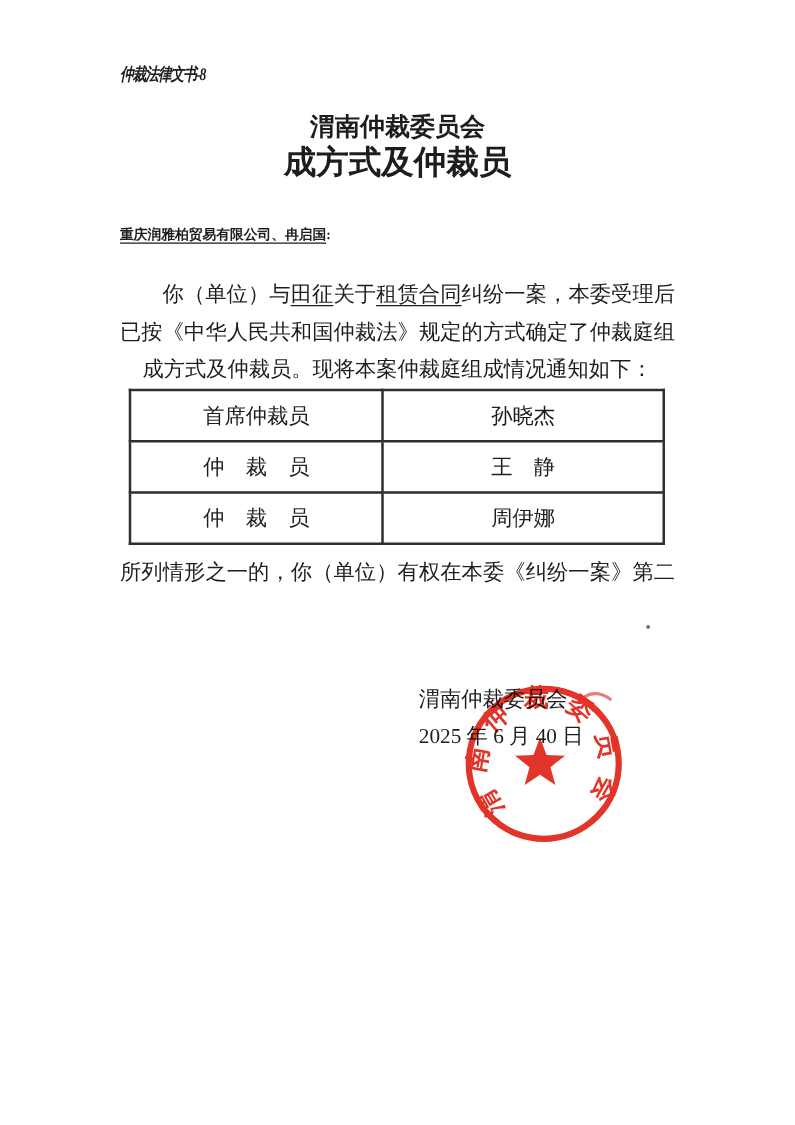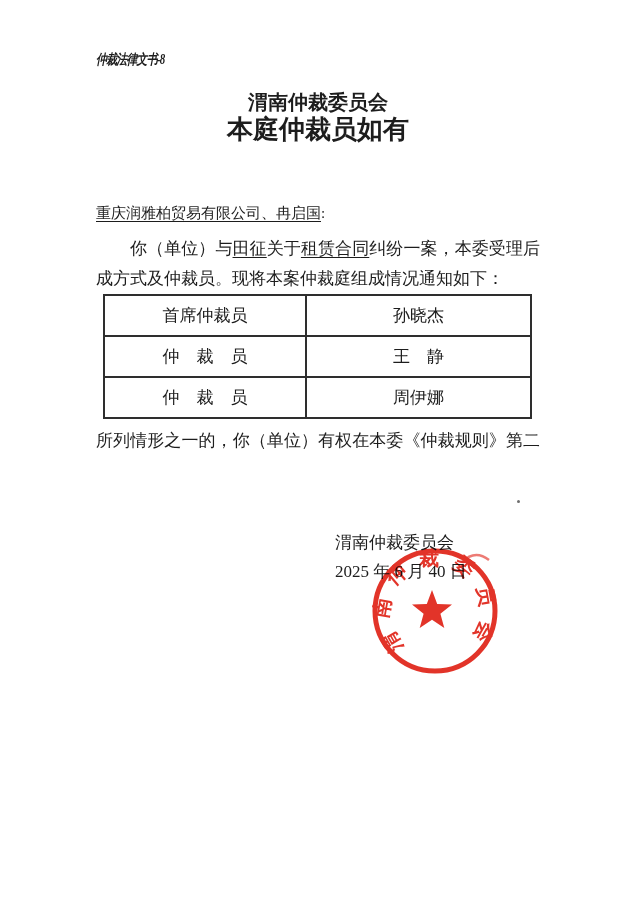--- a/index.html
+++ b/index.html
@@ -37,32 +37,33 @@
     font-weight: bold;
     line-height: 24px;
   }
   .doc-title {
     text-align: center;
     font-size: 26px;
     font-weight: bold;
     line-height: 32px;
   }
   .addressee {
-    margin-top: 54px;
-    font-size: 15px;
+    margin-top: 29px;
+    font-size: 11px;
     line-height: 26px;
     white-space: nowrap;
+    font-weight: bold;
   }
   .u { text-decoration: underline; text-underline-offset: 3px; }
-  .paras-1 { margin-top: 8px; }
+  .paras-1 { margin-top: 20px; }
   .paras-2 { margin-top: 7px; }
   .line {
     font-size: 17px;
     line-height: 30px;
-    text-align: left;
+    text-align: center;
     white-space: nowrap;
   }
   .line.stretch {
     text-align: justify;
     text-align-last: justify;
     white-space: normal;
   }
   .line.indent { text-indent: 34px; }
   table.tribunal {
     border-collapse: collapse;
@@ -114,28 +115,29 @@
   }
 </style>
 </head>
 <body>
 
 <div class="doc-label">仲裁法律文书-8</div>
 
 <div class="content">
   <div class="header-block">
     <div class="org-title">渭南仲裁委员会</div>
-    <div class="doc-title">本庭仲裁员如有</div>
+    <div class="doc-title">成方式及仲裁员</div>
   </div>
 
   <div class="addressee"><span class="u">重庆润雅柏贸易有限公司、冉启国</span><span>:</span></div>
 
   <div class="paras-1">
       <div class="para">
         <div class="line indent stretch"><span>你（单位）与</span><span class="u">田征</span><span>关于</span><span class="u">租赁合同</span><span>纠纷一案，本委受理后</span></div>
+        <div class="line stretch"><span>已按《中华人民共和国仲裁法》规定的方式确定了仲裁庭组</span></div>
         <div class="line"><span>成方式及仲裁员。现将本案仲裁庭组成情况通知如下：</span></div>
       </div>
     </div>
 
   <table class="tribunal">
     <tbody>
         <tr>
           <td>首席仲裁员</td>
           <td>孙晓杰</td>
         </tr>
@@ -145,21 +147,21 @@
         </tr>
         <tr>
           <td>仲　裁　员</td>
           <td>周伊娜</td>
         </tr>
       </tbody>
   </table>
 
   <div class="paras-2">
       <div class="para">
-        <div class="line stretch"><span>所列情形之一的，你（单位）有权在本委《仲裁规则》第二</span></div>
+        <div class="line stretch"><span>所列情形之一的，你（单位）有权在本委《纠纷一案》第二</span></div>
       </div>
     </div>
 
   <div class="sig-block">
     <div>渭南仲裁委员会</div>
     <div>2025 年 6 月 40 日</div>
   </div>
 </div>
 
 <svg class="seal" viewBox="0 0 130 130" xmlns="http://www.w3.org/2000/svg">

